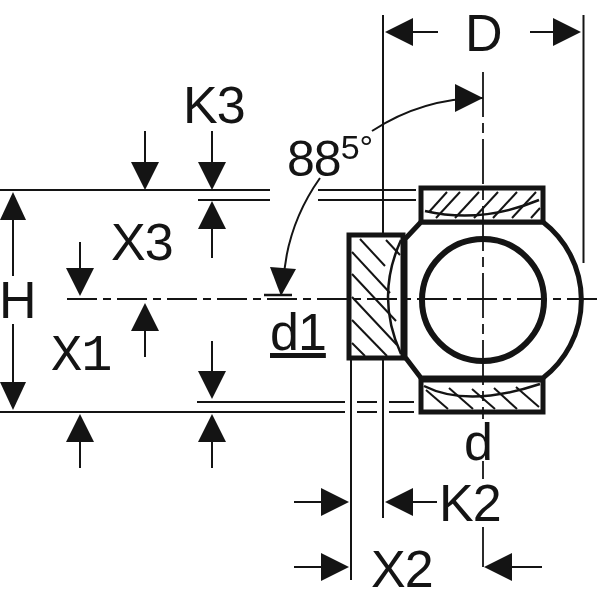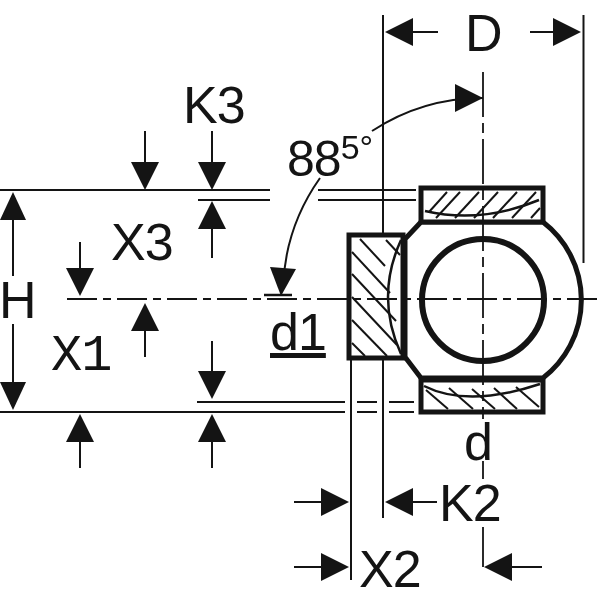--- a/index.html
+++ b/index.html
@@ -173,17 +173,17 @@
   </svg>
 
   <div class="dim-label" style="left:465px; top:7px;">D</div>
   <div class="dim-label" style="left:183px; top:79px;">K3</div>
   <div class="dim-label" style="left:111px; top:216px;">X3</div>
   <div class="dim-label" style="left:-1px;  top:274px;">H</div>
   <div class="dim-label" style="left:51px;  top:331px;font-family:Liberation Mono, monospace;">X1</div>
   <div class="dim-label" style="left:270px; top:306px;text-decoration:underline;">d1</div>
   <div class="dim-label" style="left:464px; top:416px;">d</div>
   <div class="dim-label" style="left:439px; top:477px;">K2</div>
-  <div class="dim-label" style="left:359px; top:543px;">X2</div>
+  <div class="dim-label" style="left:371px; top:543px;">X2</div>
 
   <div class="dim-label angle-label" style="left:281px; top:134px;"><span>88</span><span class="angle-sup"><span>5</span><span>°</span></span></div>
 
 </div>
 
 </body></html>

